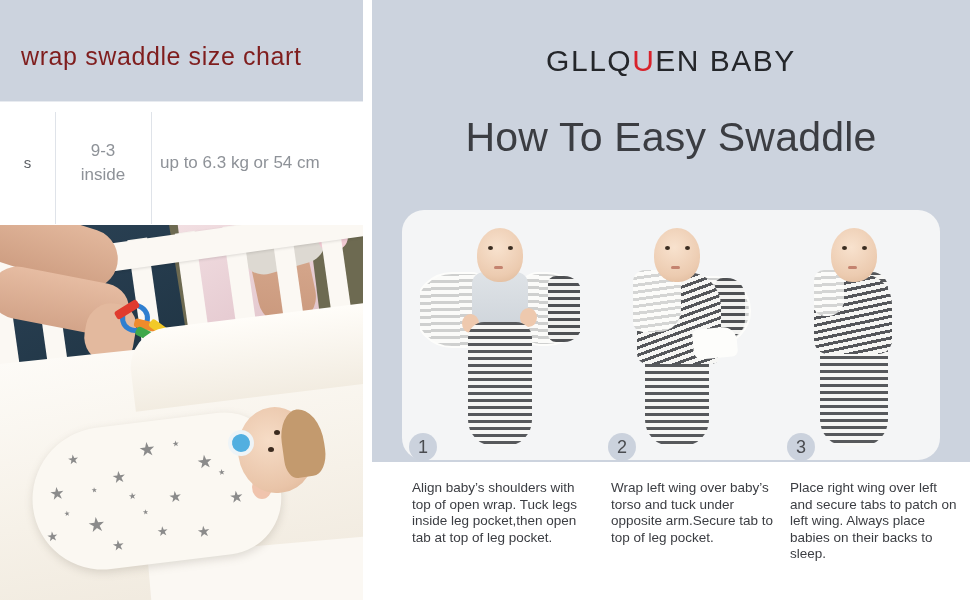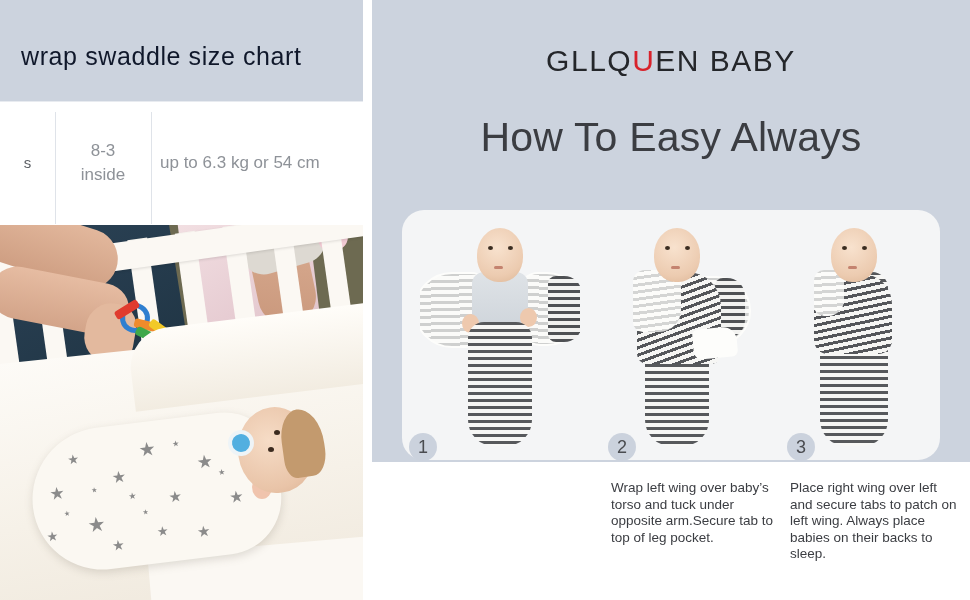--- a/index.html
+++ b/index.html
@@ -15,21 +15,21 @@
   .left-panel {
     position: absolute; left: 0; top: 0; width: 363px; height: 600px;
     background: #ffffff; overflow: hidden;
   }
   .size-chart-header {
     position: absolute; left: 0; top: 0; width: 363px; height: 101px;
     background: #ccd3de;
   }
   .size-chart-title {
     position: absolute; left: 21px; top: 42px;
-    font-size: 25px; font-weight: 300; color: #0f172a;
+    font-size: 25px; font-weight: 300; color: #7f1d1d;
     letter-spacing: 0.6px; white-space: nowrap;
   }
   .size-table {
     position: absolute; left: 0; top: 101px; width: 363px; height: 123px;
     background: #ffffff;
   }
   .size-row { position: absolute; left: 0; top: 0; width: 363px; height: 123px; display: flex; }
   .cell { position: relative; display: flex; align-items: center; justify-content: center;
           color: #8e9298; font-weight: 300; }
   .cell-size { width: 55px; height: 123px; font-size: 15px; color: #5d6166; font-weight: 400; }
@@ -279,21 +279,21 @@
     <div class="size-chart-header">
       <div class="size-chart-title">wrap swaddle size chart</div>
     </div>
 
     <div class="size-table">
       <div class="htop"></div>
       <div class="size-row">
         <div class="cell cell-size">s</div>
         <div class="cell cell-age">
           <div>
-            <div>8-3</div>
+            <div>9-3</div>
             <div>inside</div>
           </div>
         </div>
         <div class="cell cell-spec">
           <div>
             <div>up to 6.3 kg or 54 cm</div>
           </div>
         </div>
         <div class="vdiv vdiv-1"></div>
         <div class="vdiv vdiv-2"></div>
@@ -367,21 +367,21 @@
     </div>
   </div>
 
   <div class="right-panel">
     <div class="right-bg"></div>
 
     <div class="logo-wrap">
       <span class="logo"><span>GLLQ</span><span class="u-red">U</span><span>EN BABY</span></span>
     </div>
 
-    <div class="main-heading">How To Easy Always</div>
+    <div class="main-heading">How To Easy Swaddle</div>
 
     <div class="demo-card">
 
       <div class="demo-cell demo-1">
         <div class="bf bf-wing-open-l"></div>
         <div class="bf bf-wing-open-r"></div>
         <div class="bf bf-tab-dark" style="left:128px;top:66px;"></div>
         <div class="bf bf-onesie"></div>
         <div class="bf bf-hand" style="left:42px;top:104px;"></div>
         <div class="bf bf-hand" style="left:100px;top:98px;"></div>
@@ -414,16 +414,17 @@
         <div class="bf bf-eye" style="left:88px;top:36px;"></div>
         <div class="bf bf-mouth" style="left:74px;top:56px;"></div>
       </div>
     </div>
   </div>
 
   <div class="step-circle sc-1">1</div>
   <div class="step-circle sc-2">2</div>
   <div class="step-circle sc-3">3</div>
 
+  <div class="step-text st-1">Align baby’s shoulders with top of open wrap. Tuck legs inside leg pocket,then open tab at top of leg pocket.</div>
   <div class="step-text st-3">Place right wing over left and secure tabs to patch on left wing. Always place babies on their backs to sleep.</div>
   <div class="step-text st-2">Wrap left wing over baby’s torso and tuck under opposite arm.Secure tab to top of leg pocket.</div>
 
 </div>
 
 </body></html>

